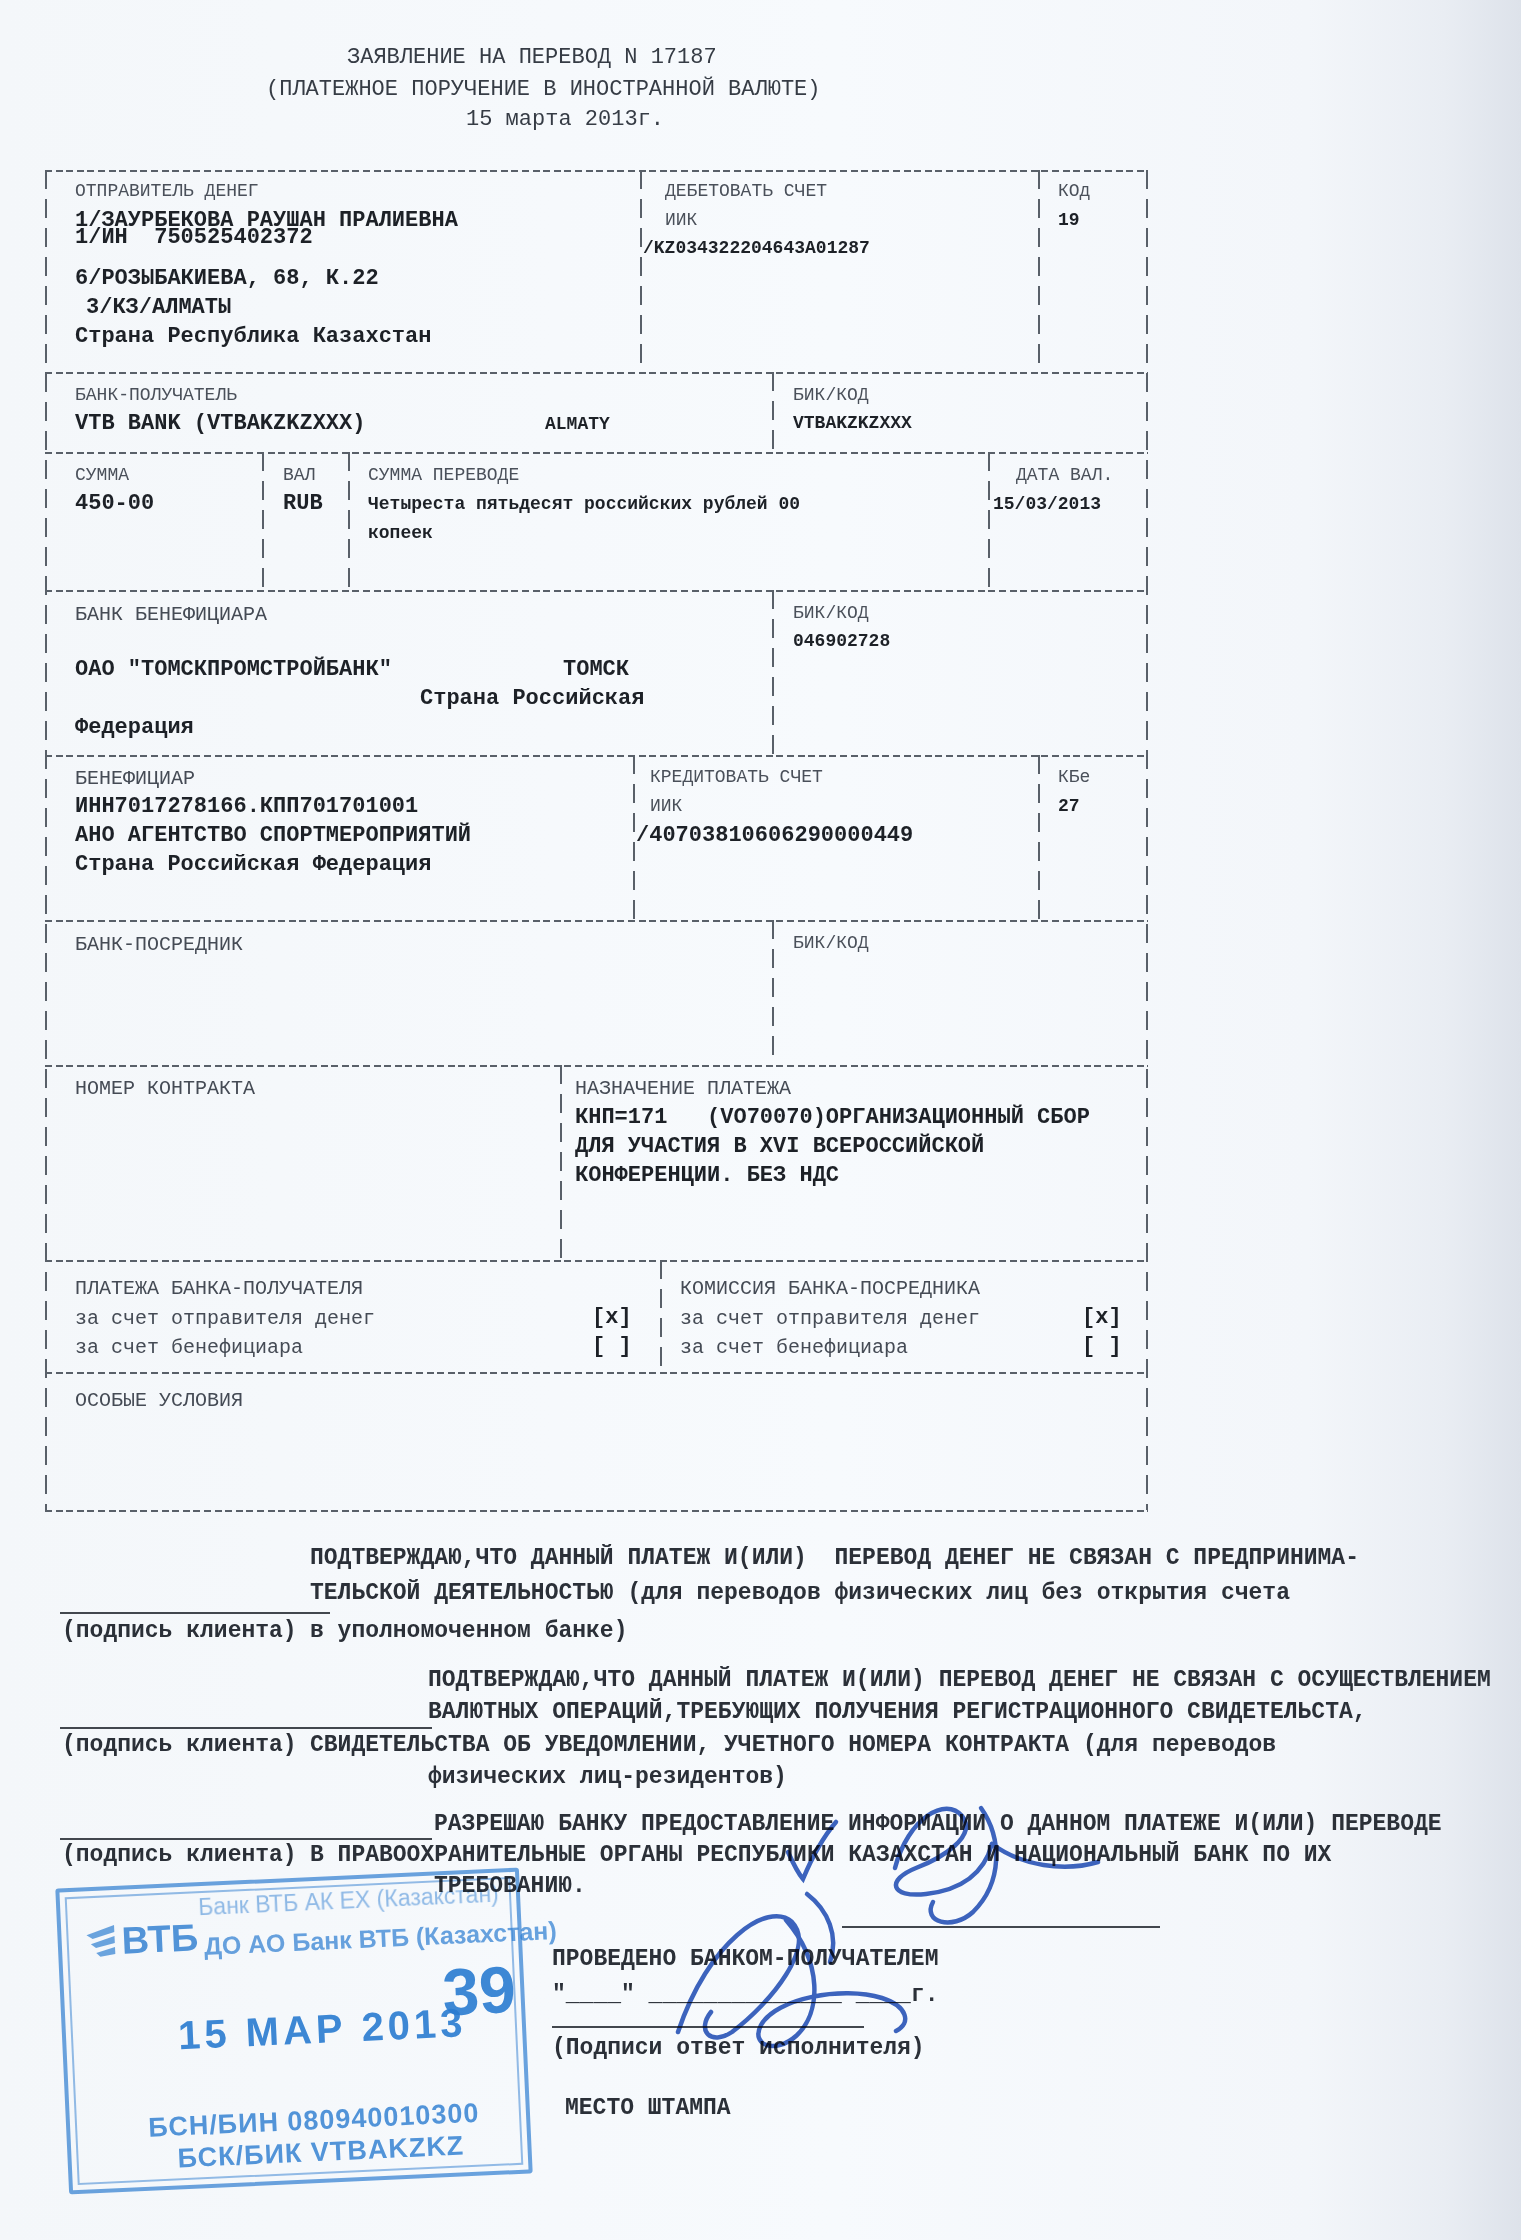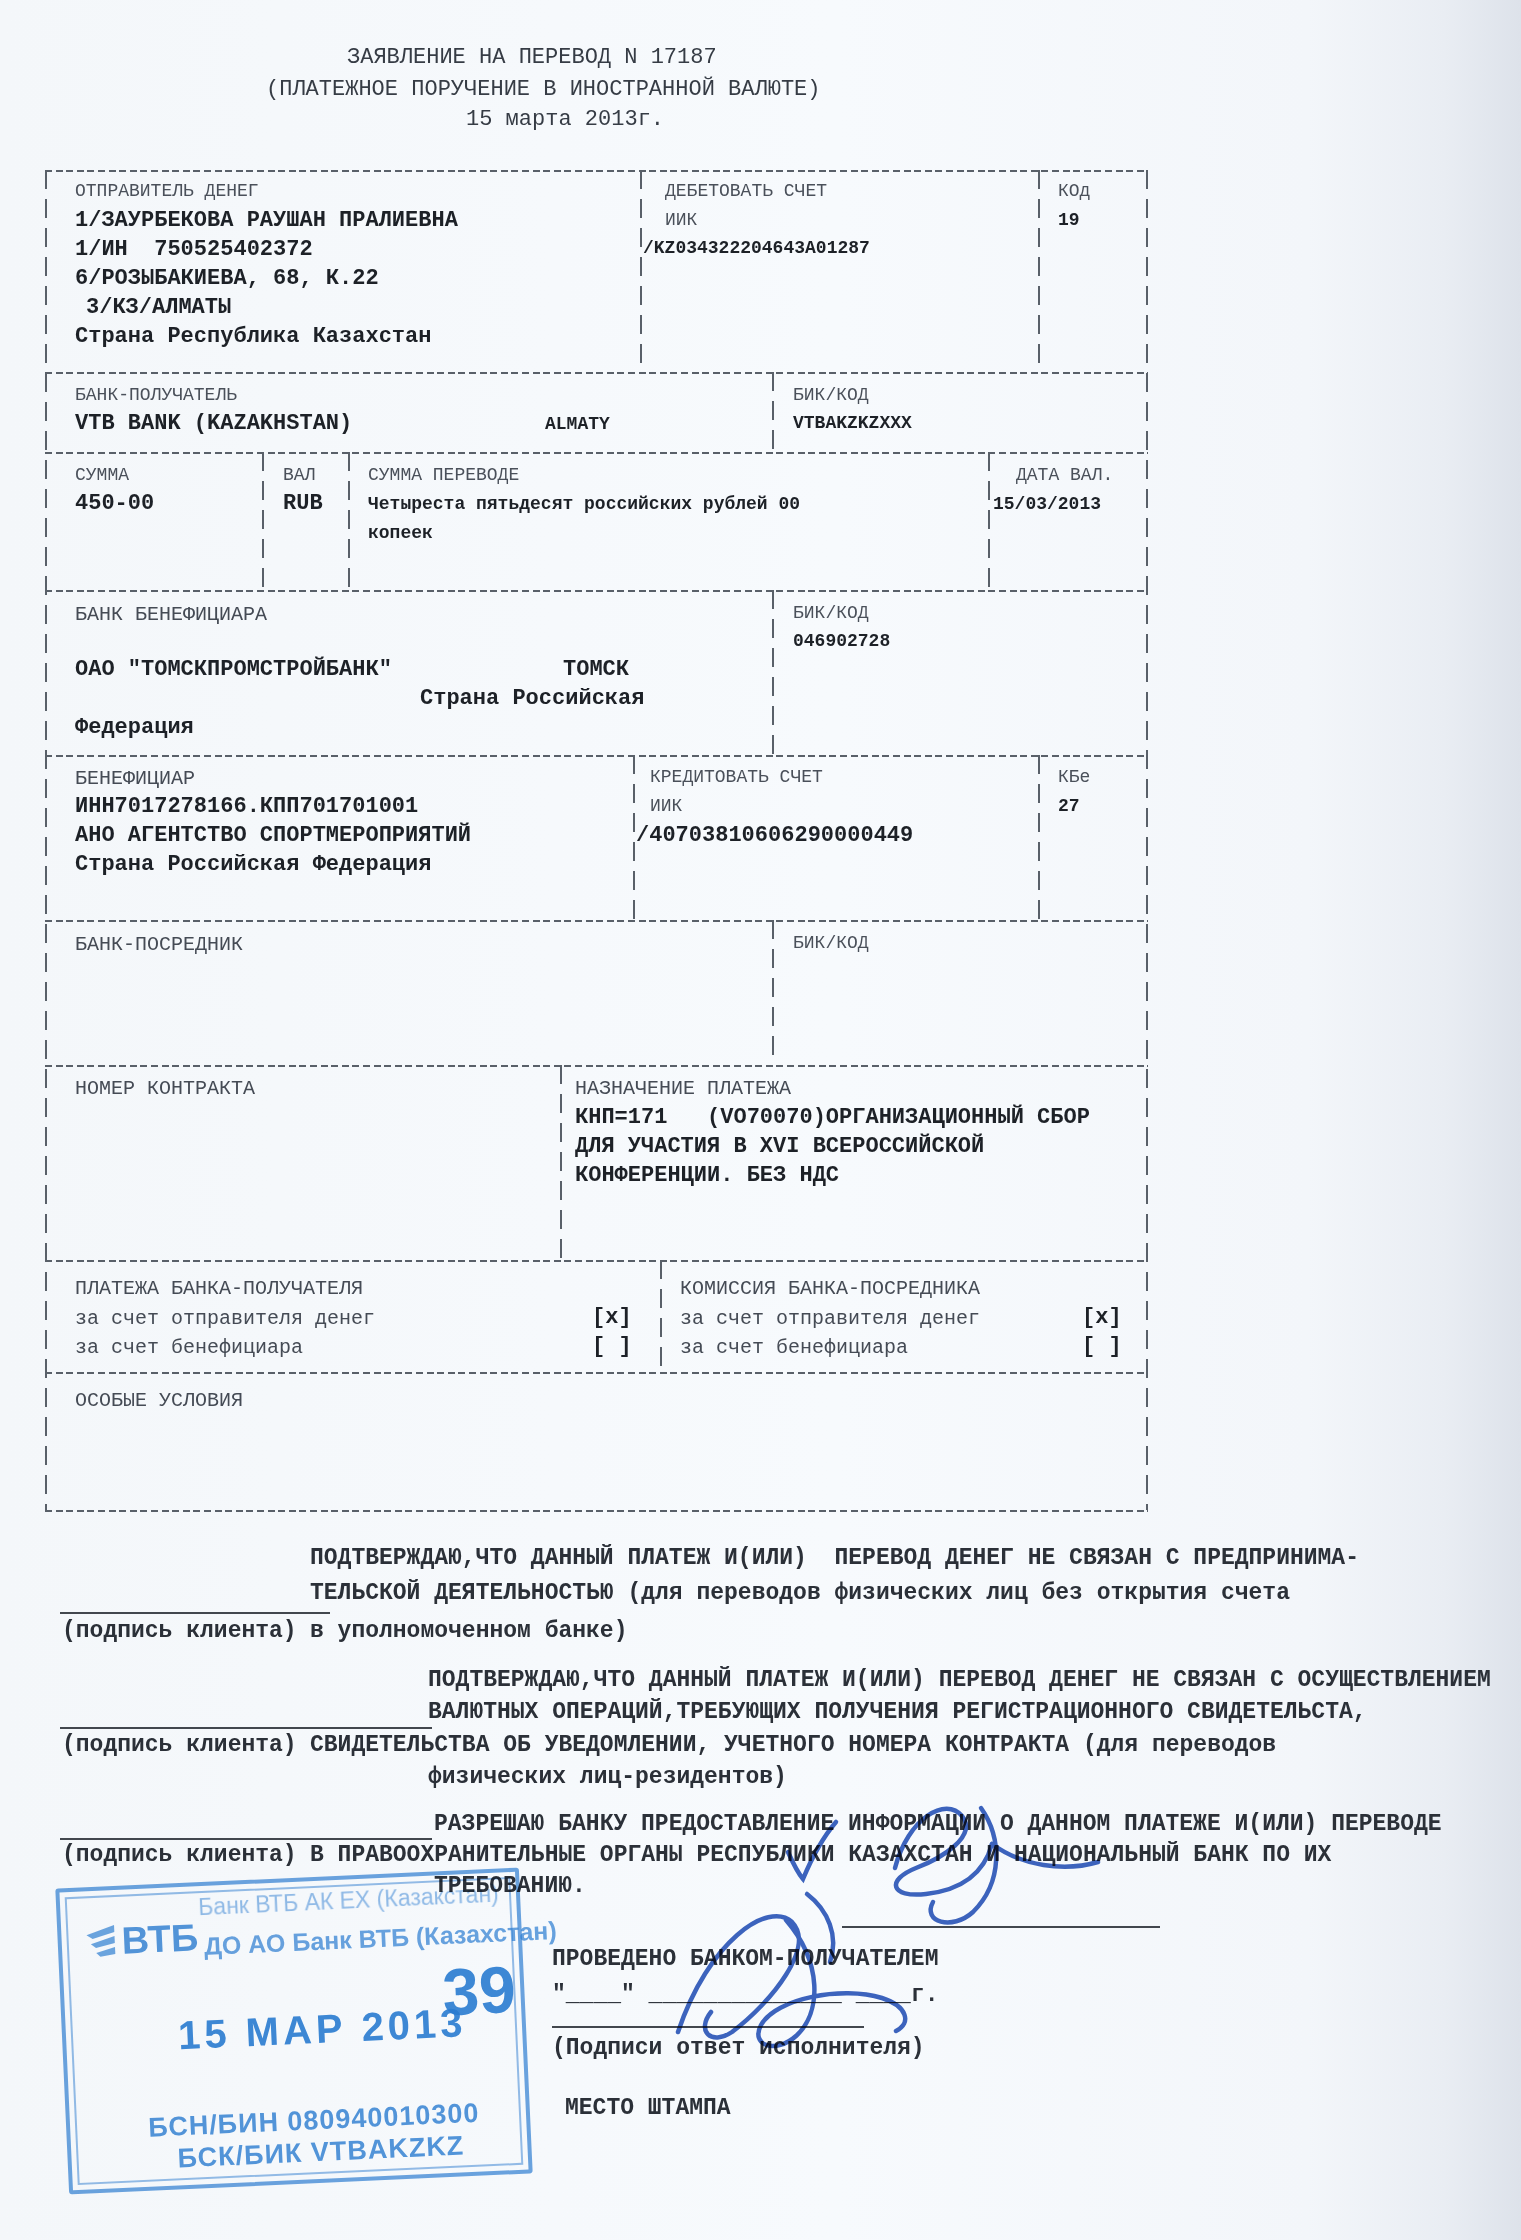--- a/index.html
+++ b/index.html
@@ -68,32 +68,32 @@
   <div class="vr" style="left:988px;top:452px;height:138px"></div>
   <div class="vr" style="left:772px;top:590px;height:165px"></div>
   <div class="vr" style="left:633px;top:755px;height:165px"></div>
   <div class="vr" style="left:1038px;top:755px;height:165px"></div>
   <div class="vr" style="left:772px;top:920px;height:145px"></div>
   <div class="vr" style="left:560px;top:1065px;height:195px"></div>
   <div class="vr" style="left:660px;top:1260px;height:112px"></div>
 
   <span class="t lbl" style="left:75px;top:182px">ОТПРАВИТЕЛЬ ДЕНЕГ</span>
   <span class="t val" style="left:75px;top:209px">1/ЗАУРБЕКОВА РАУШАН ПРАЛИЕВНА</span>
-  <span class="t val" style="left:75px;top:238px">1/ИН  750525402372</span>
+  <span class="t val" style="left:75px;top:226px">1/ИН  750525402372</span>
   <span class="t val" style="left:75px;top:267px">6/РОЗЫБАКИЕВА, 68, К.22</span>
   <span class="t val" style="left:86px;top:296px">3/КЗ/АЛМАТЫ</span>
   <span class="t val" style="left:75px;top:325px">Страна Республика Казахстан</span>
   <span class="t lbl" style="left:665px;top:182px">ДЕБЕТОВАТЬ СЧЕТ</span>
   <span class="t lbl" style="left:665px;top:211px">ИИК</span>
   <span class="t vs" style="left:643px;top:239px">/KZ034322204643A01287</span>
   <span class="t lbl" style="left:1058px;top:182px">КОд</span>
   <span class="t vs" style="left:1058px;top:211px">19</span>
 
   <span class="t lbl" style="left:75px;top:386px">БАНК-ПОЛУЧАТЕЛЬ</span>
-  <span class="t val" style="left:75px;top:412px">VTB BANK (KAZAKHSTAN)</span>
+  <span class="t val" style="left:75px;top:412px">VTB BANK (VTBAKZKZXXX)</span>
   <span class="t vs" style="left:545px;top:415px">ALMATY</span>
   <span class="t lbl" style="left:793px;top:386px">БИК/КОД</span>
   <span class="t vs" style="left:793px;top:414px">VTBAKZKZXXX</span>
 
   <span class="t lbl" style="left:75px;top:466px">СУММА</span>
   <span class="t val" style="left:75px;top:492px">450-00</span>
   <span class="t lbl" style="left:283px;top:466px">ВАЛ</span>
   <span class="t val" style="left:283px;top:492px">RUB</span>
   <span class="t lbl" style="left:368px;top:466px">СУММА ПЕРЕВОДЕ</span>
   <span class="t vs" style="left:368px;top:495px">Четыреста пятьдесят российских рублей 00</span>

